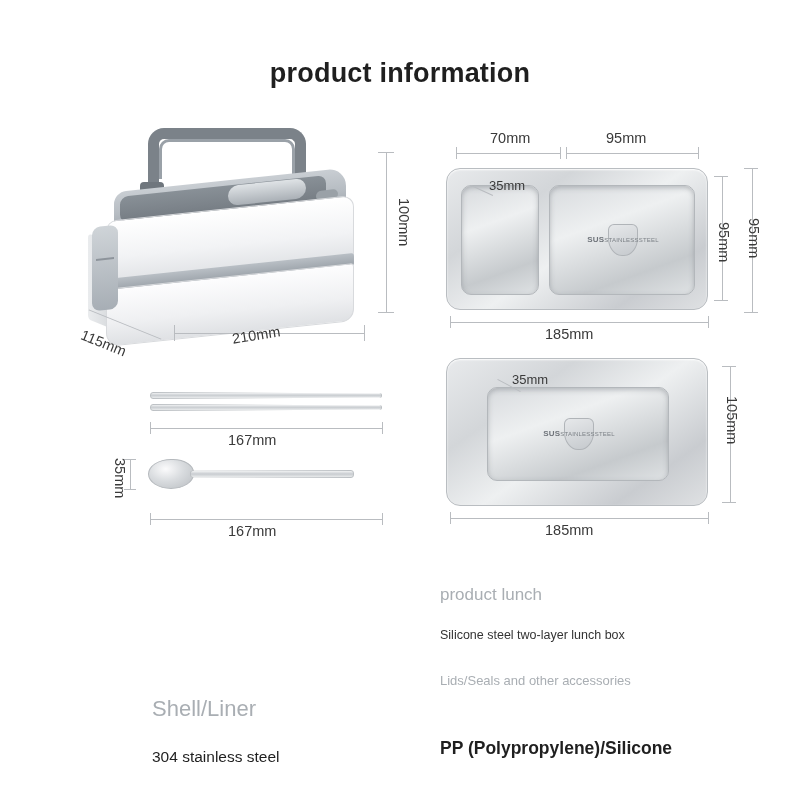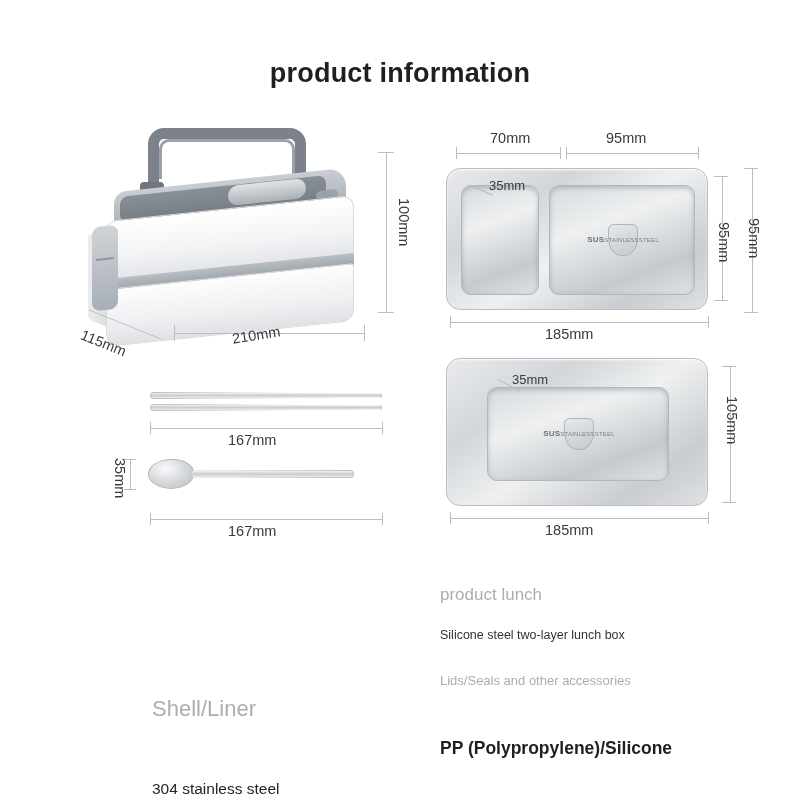--- a/index.html
+++ b/index.html
@@ -176,21 +176,21 @@
     white-space:nowrap;
   }
   .info-dark {
     position:absolute;
     color:#1f1f1f;
     white-space:nowrap;
   }
   #pnLabel { left:440px; top:585px; font-size:17px; }
   #pnValue { left:440px; top:628px; font-size:12.5px; color:#333; }
   #shellLabel { left:152px; top:696px; font-size:22px; }
-  #shellValue { left:152px; top:780px; font-size:15.5px; }
+  #shellValue { left:152px; top:748px; font-size:15.5px; }
   #lidsLabel  { left:440px; top:673px; font-size:13px; }
   #lidsValue  { left:440px; top:738px; font-size:17.5px; font-weight:bold; }
 </style>
 </head>
 <body>
 
 <div class="title">product information</div>
 
 <div id="boxAssembly">
   <div class="handle-outer"></div>

